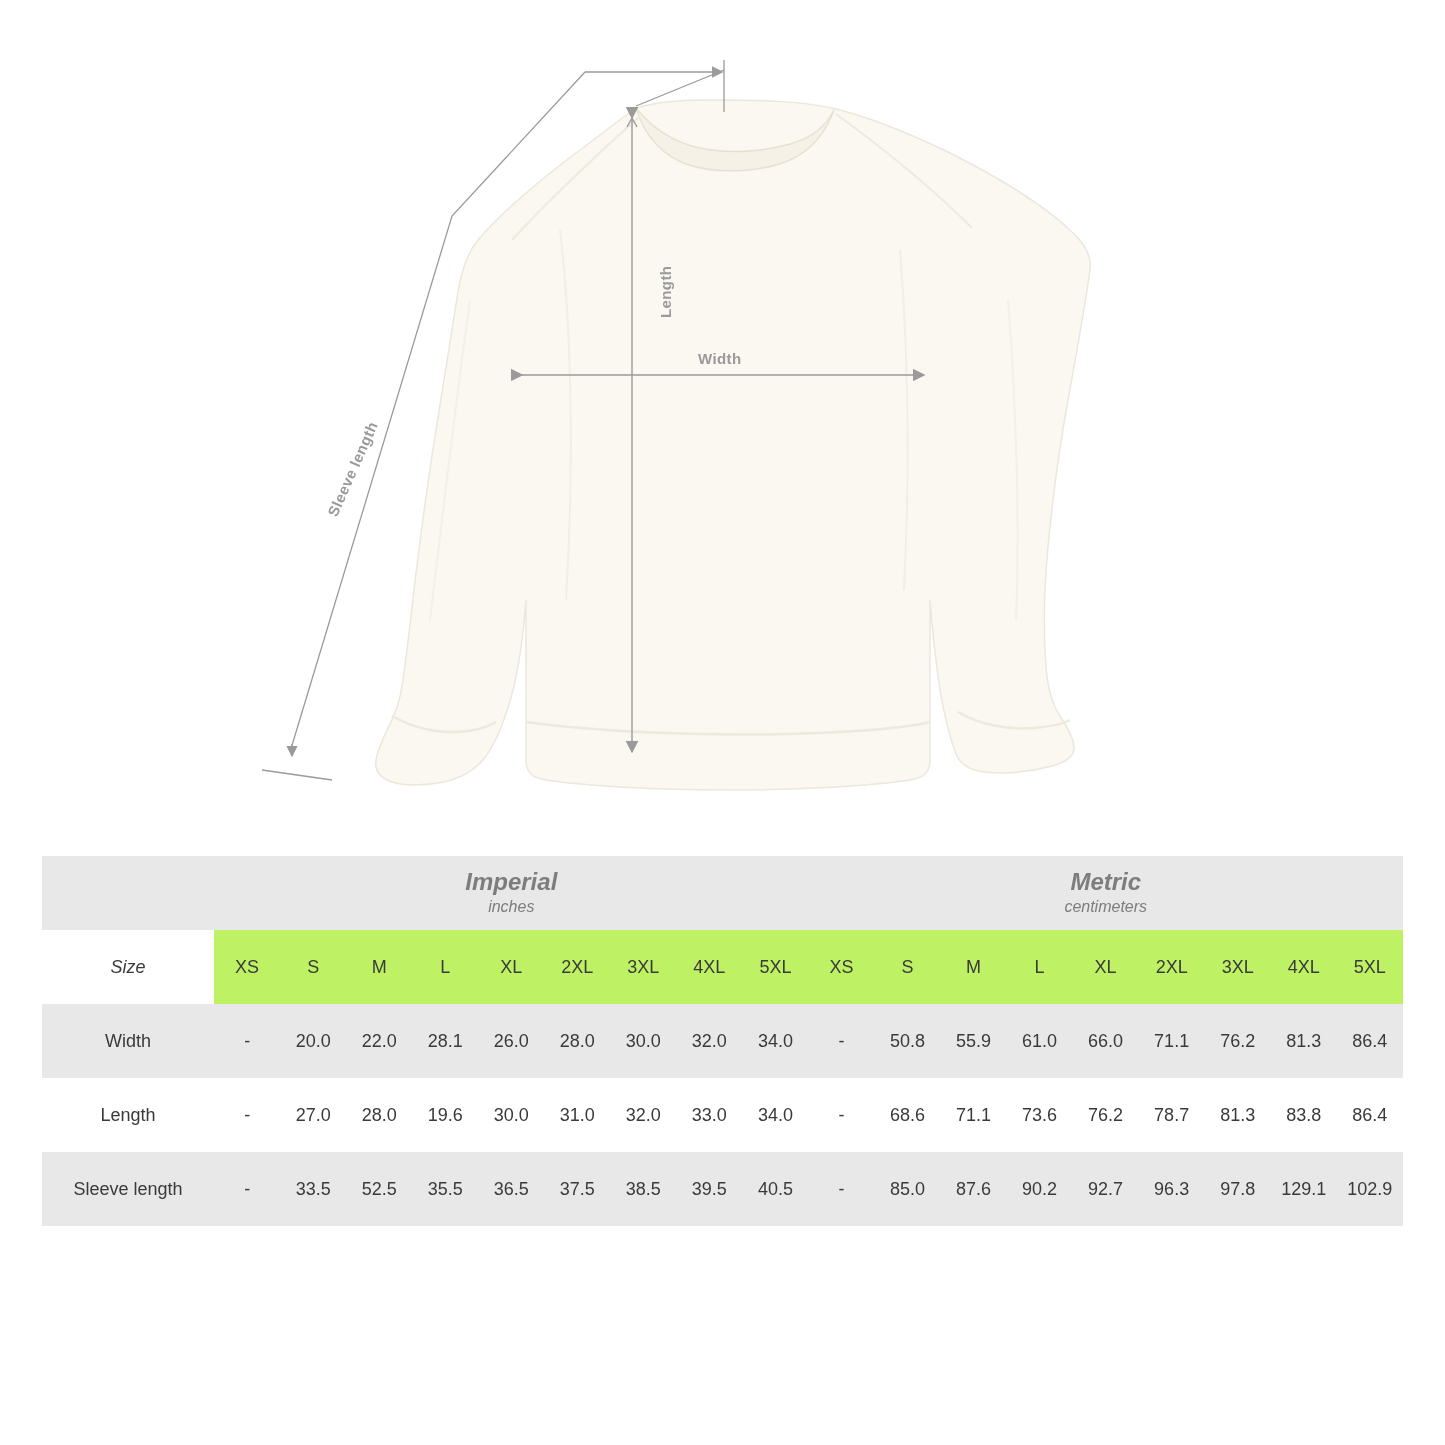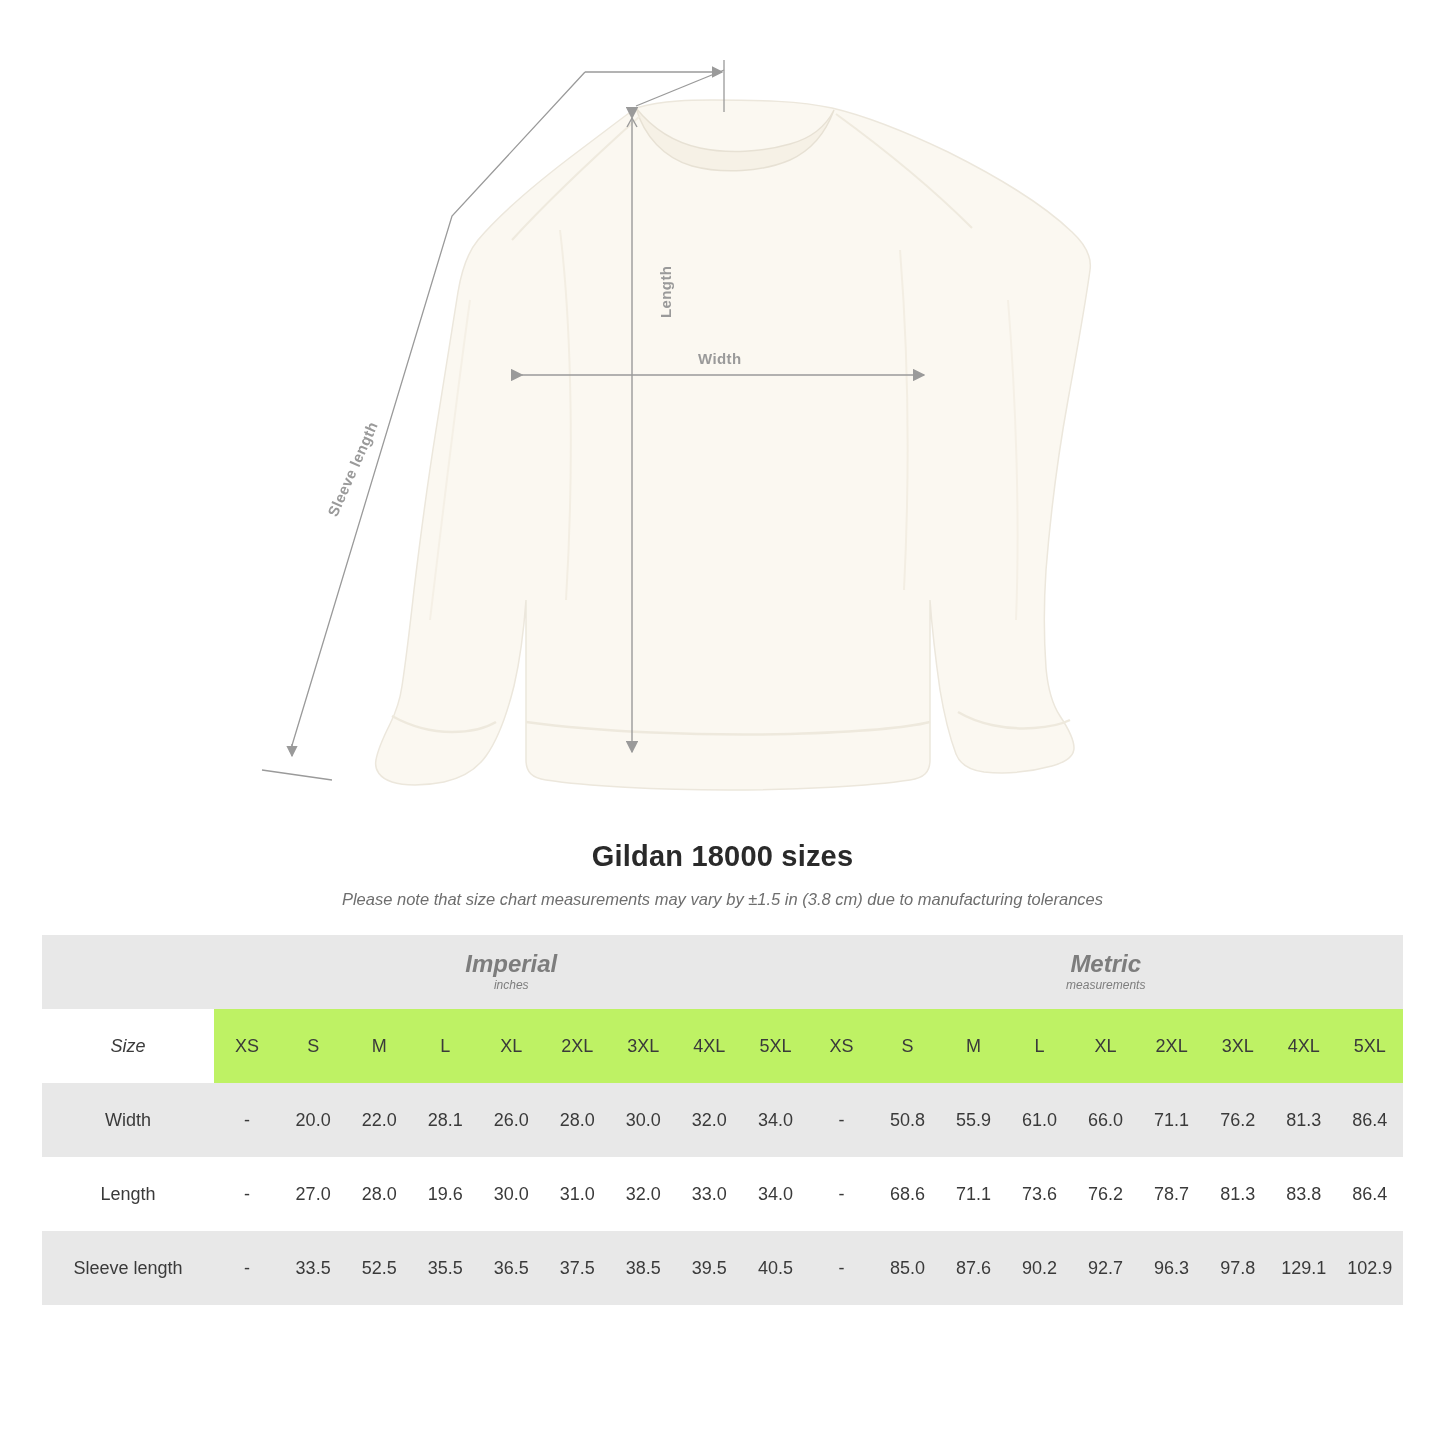--- a/index.html
+++ b/index.html
@@ -94,21 +94,21 @@
     height: 110px;
   }
   .unit-name {
     font-size: 24px;
     font-style: italic;
     font-weight: bold;
     color: #7d7d7d;
     line-height: 1.15;
   }
   .unit-sub {
-    font-size: 12px;
+    font-size: 16px;
     font-style: italic;
     color: #7d7d7d;
     line-height: 1.4;
   }
   .hdr-row td {
     background: #bef264;
     font-weight: bold;
     font-size: 18px;
     color: #333333;
   }
@@ -220,24 +220,20 @@
         <line x1="292" y1="744" x2="292" y2="756" stroke="#9a9a9a" stroke-width="1.3" marker-end="url(#arrHead)"></line>
         <line x1="262" y1="770" x2="332" y2="780" stroke="#9a9a9a" stroke-width="1.3"></line>
       </g>
     </svg>
 
     <div class="dim-label vertical" style="left:657px; top:318px;">Length</div>
     <div class="dim-label" style="left:698px; top:350px;">Width</div>
     <div class="dim-label sleeve" style="left:324px; top:512px;">Sleeve length</div>
   </div>
 
-  <div class="title-block">
-    <div class="chart-title">Gildan 18000 sizes</div>
-    <div class="chart-note">Please note that size chart measurements may vary by ±1.5 in (3.8 cm) due to manufacturing tolerances</div>
-  </div>
 
   <div class="table-wrap">
     <table class="size-table">
       <colgroup>
         <col class="col-label">
         <col class="col-cell">
           <col class="col-cell">
           <col class="col-cell">
           <col class="col-cell">
           <col class="col-cell">
@@ -257,21 +253,21 @@
       </colgroup>
       <tbody>
         <tr class="unit-row">
           <td></td>
           <td colspan="9">
             <div class="unit-name">Imperial</div>
             <div class="unit-sub">inches</div>
           </td>
           <td colspan="9">
             <div class="unit-name">Metric</div>
-            <div class="unit-sub">measurements</div>
+            <div class="unit-sub">centimeters</div>
           </td>
         </tr>
 
         <tr class="hdr-row">
           <td class="rowlabel">Size</td>
           <td>XS</td>
           <td>S</td>
           <td>M</td>
           <td>L</td>
           <td>XL</td>

